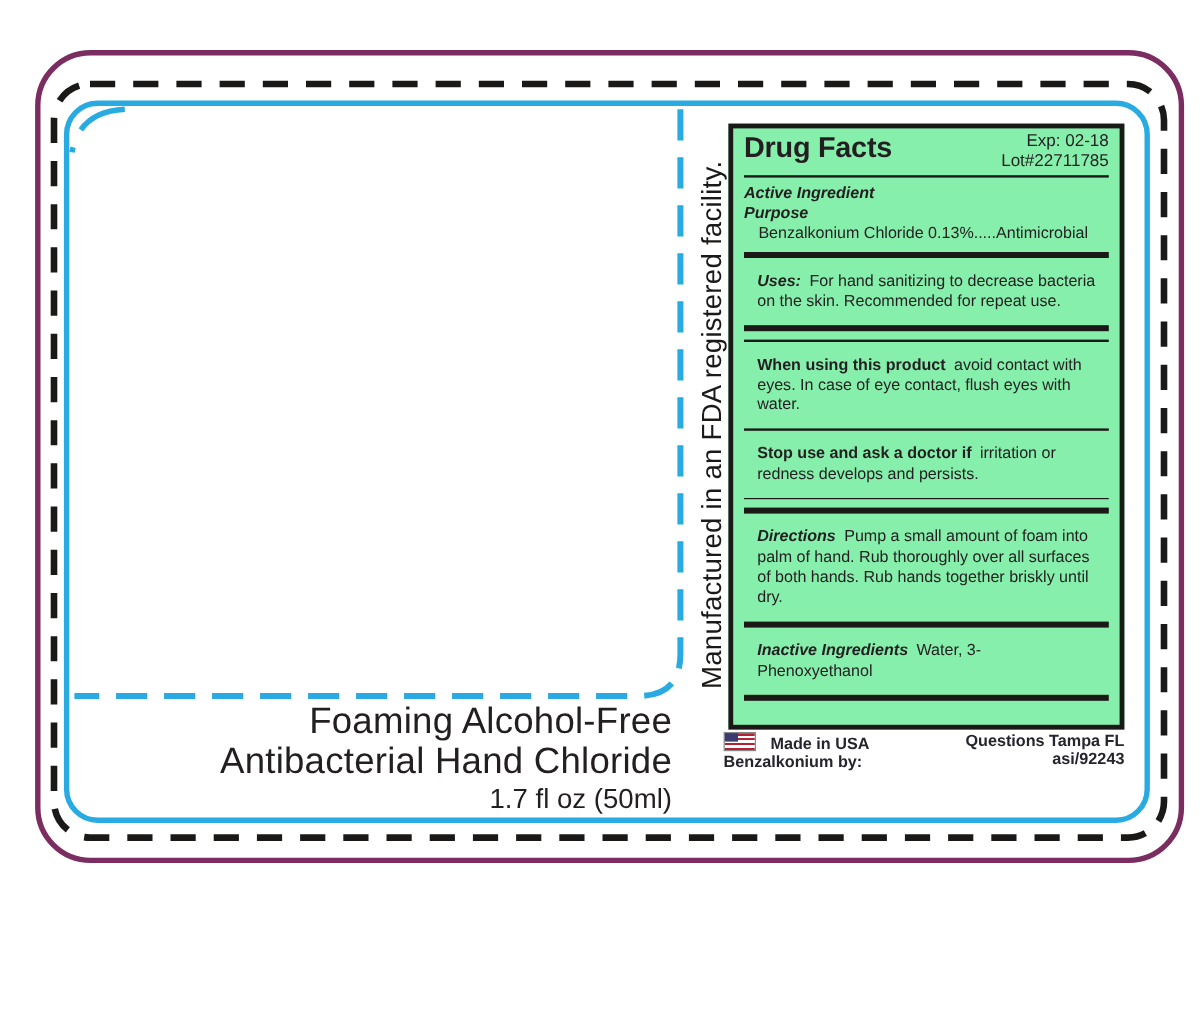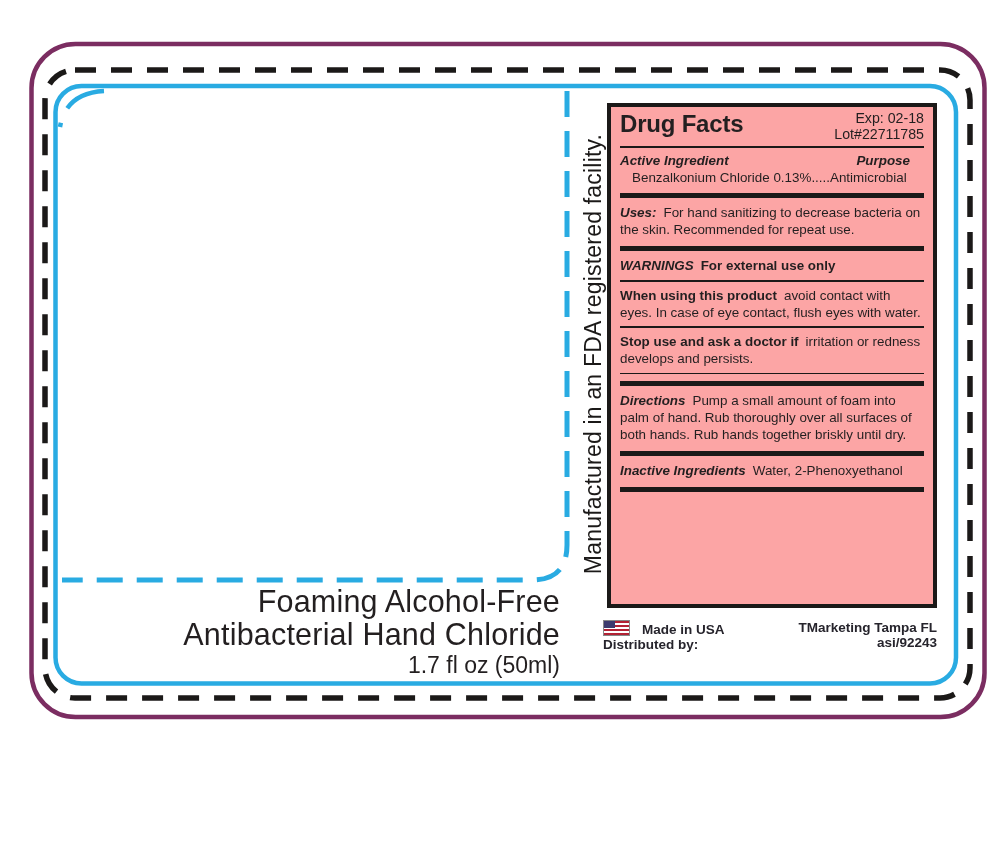--- a/index.html
+++ b/index.html
@@ -14,41 +14,41 @@
   
   .side-text{
     left:580px;top:616px;width:524px;height:30px;
     transform:rotate(-90deg);transform-origin:0 0;
     font-size:23px;letter-spacing:.2px;color:#1B1918;text-align:center;
     white-space:nowrap;
   }
   
   .df-panel{
     left:607px;top:103px;width:330px;height:505px;box-sizing:border-box;
-    border:4px solid #1B1918;background:#fca5a5;padding:3px 9px 0 9px;
+    border:4px solid #1B1918;background:#86efac;padding:3px 9px 0 9px;
     color:#231F20;font-size:13.4px;line-height:1.26;
   }
   .df-header{display:flex;justify-content:space-between;align-items:flex-start;}
   .df-title{font-size:24px;font-weight:bold;letter-spacing:-.2px;line-height:1.15;}
   .df-expblock{text-align:right;font-size:14.2px;line-height:1.12;padding-top:1px;}
   .rule{border:0;background:#1B1918;margin:0;}
   .rule.title{height:1.8px;margin:3px 0 5px 0;}
   .rule.thin{height:1.6px;margin:5px 0 6px 0;}
   .rule.thick{height:5px;margin:7px 0 7px 0;}
-  .df-cols{display:flex;justify-content:space-between;}
+  .df-cols{display:flex;justify-content:space-between;flex-direction:column;}
   .bi{font-weight:bold;font-style:italic;}
   .b{font-weight:bold;}
   .pad-r{padding-right:14px;}
   .lbl{margin-right:7px;}
   .nowrap{white-space:nowrap;margin-left:12px;}
-  .sec{margin:0;}
+  .sec{margin:11px;}
   
   .df-footer{
     left:603px;top:610px;width:334px;display:flex;justify-content:space-between;
-    font-size:13.5px;font-weight:bold;line-height:1.12;color:#26242C;margin-top:10px;
+    font-size:13.5px;font-weight:bold;line-height:1.12;color:#26242C;
   }
   .flag{
     display:inline-block;width:25px;height:14px;vertical-align:-2px;margin-right:12px;
     background:repeating-linear-gradient(to bottom,#B22234 0 2px,#ffffff 2px 4px);
     position:relative;border:.5px solid #888;
   }
   .flag::after{
     content:"";position:absolute;left:0;top:0;width:11px;height:7px;background:#3C3B6E;
   }
   .footer-right{text-align:right;}
@@ -90,46 +90,45 @@
   <div class="df-cols">
     <span class="bi">Active Ingredient</span>
     <span class="bi pad-r">Purpose</span>
   </div>
   <div class="nowrap">Benzalkonium Chloride 0.13%.....Antimicrobial</div>
   <div class="rule thick"></div>
 
   <p class="sec"><span class="bi lbl">Uses:</span><span>For hand sanitizing to decrease bacteria on the skin. Recommended for repeat use.</span></p>
   <div class="rule thick"></div>
 
-  <p class="sec"><span class="bi lbl">WARNINGS</span><span class="b">For external use only</span></p>
   <div class="rule thin"></div>
 
   <p class="sec"><span class="b lbl">When using this product</span><span>avoid contact with eyes. In case of eye contact, flush eyes with water.</span></p>
   <div class="rule thin"></div>
 
   <p class="sec"><span class="b lbl">Stop use and ask a doctor if</span><span>irritation or redness develops and persists.</span></p>
   <div class="rule thin"></div>
 
   <div class="rule thick"></div>
 
   <p class="sec"><span class="bi lbl">Directions</span><span>Pump a small amount of foam into palm of hand. Rub thoroughly over all surfaces of both hands. Rub hands together briskly until dry.</span></p>
   <div class="rule thick"></div>
 
-  <p class="sec"><span class="bi lbl">Inactive Ingredients</span><span>Water, 2-Phenoxyethanol</span></p>
+  <p class="sec"><span class="bi lbl">Inactive Ingredients</span><span>Water, 3-Phenoxyethanol</span></p>
   <div class="rule thick"></div>
 
 </div>
 
 <div class="abs df-footer">
   <div>
     <div><span class="flag"></span><span>Made in USA</span></div>
-    <div>Distributed by:</div>
+    <div>Benzalkonium by:</div>
   </div>
   <div class="footer-right">
-    <div>TMarketing Tampa FL</div>
+    <div>Questions Tampa FL</div>
     <div>asi/92243</div>
   </div>
 </div>
 
 <div class="abs product-block">
   <div class="product-line">Foaming Alcohol-Free</div>
   <div class="product-line">Antibacterial Hand Chloride</div>
   <div class="product-size">1.7 fl oz (50ml)</div>
 </div>
 

